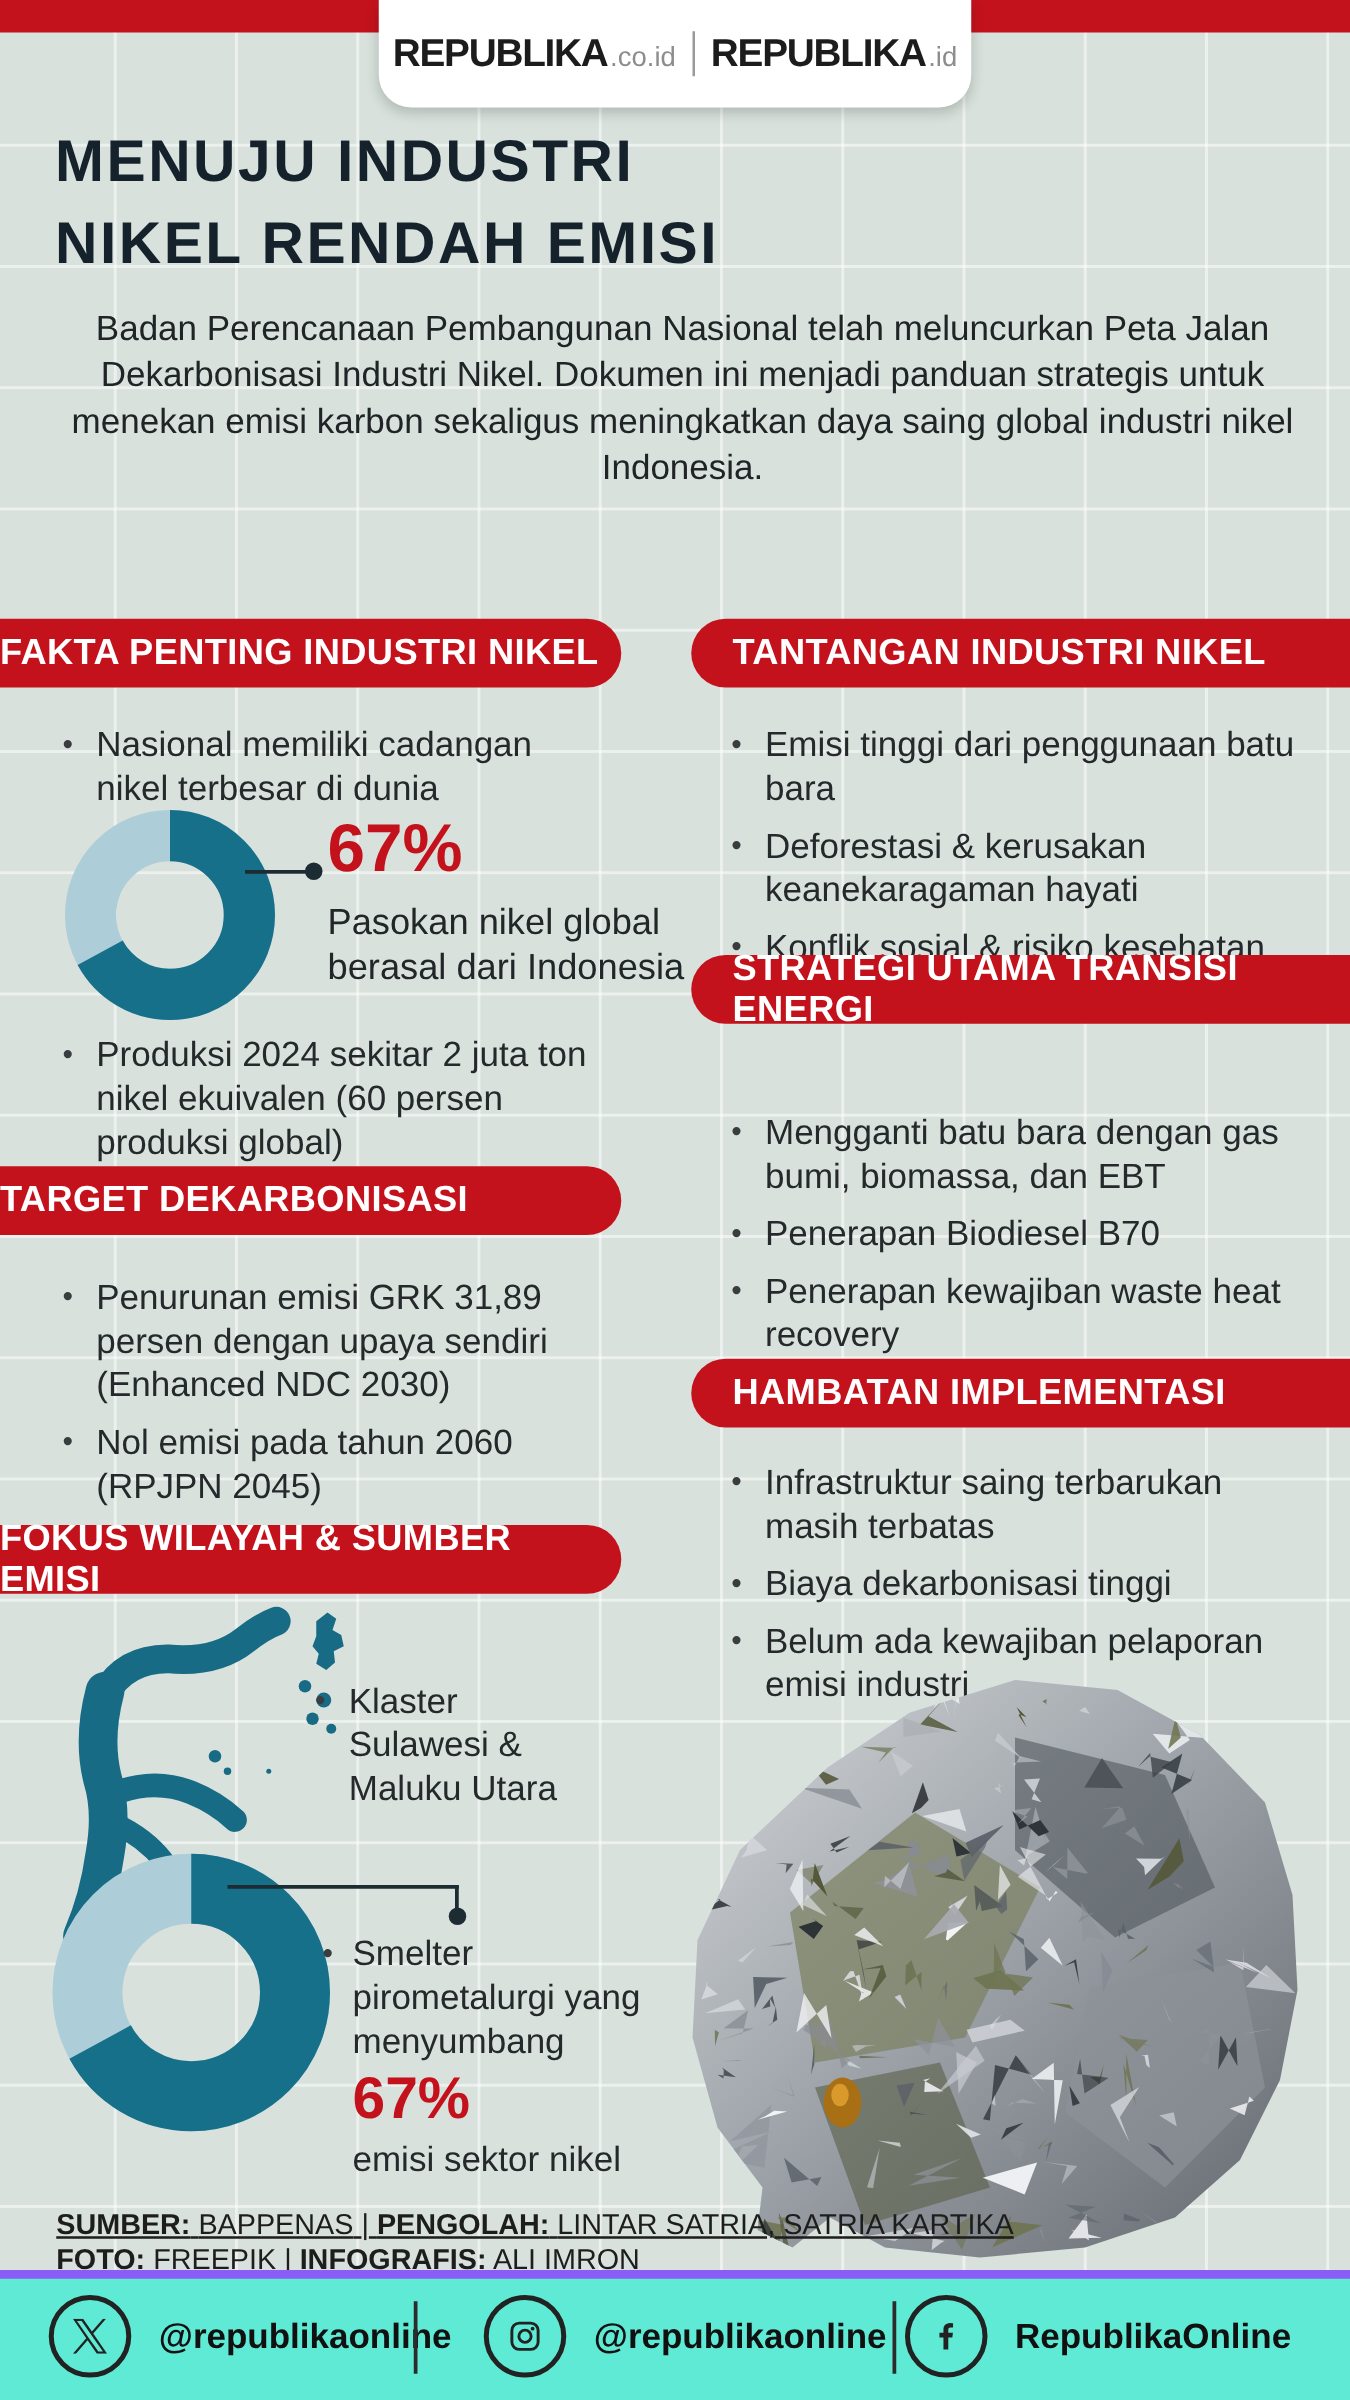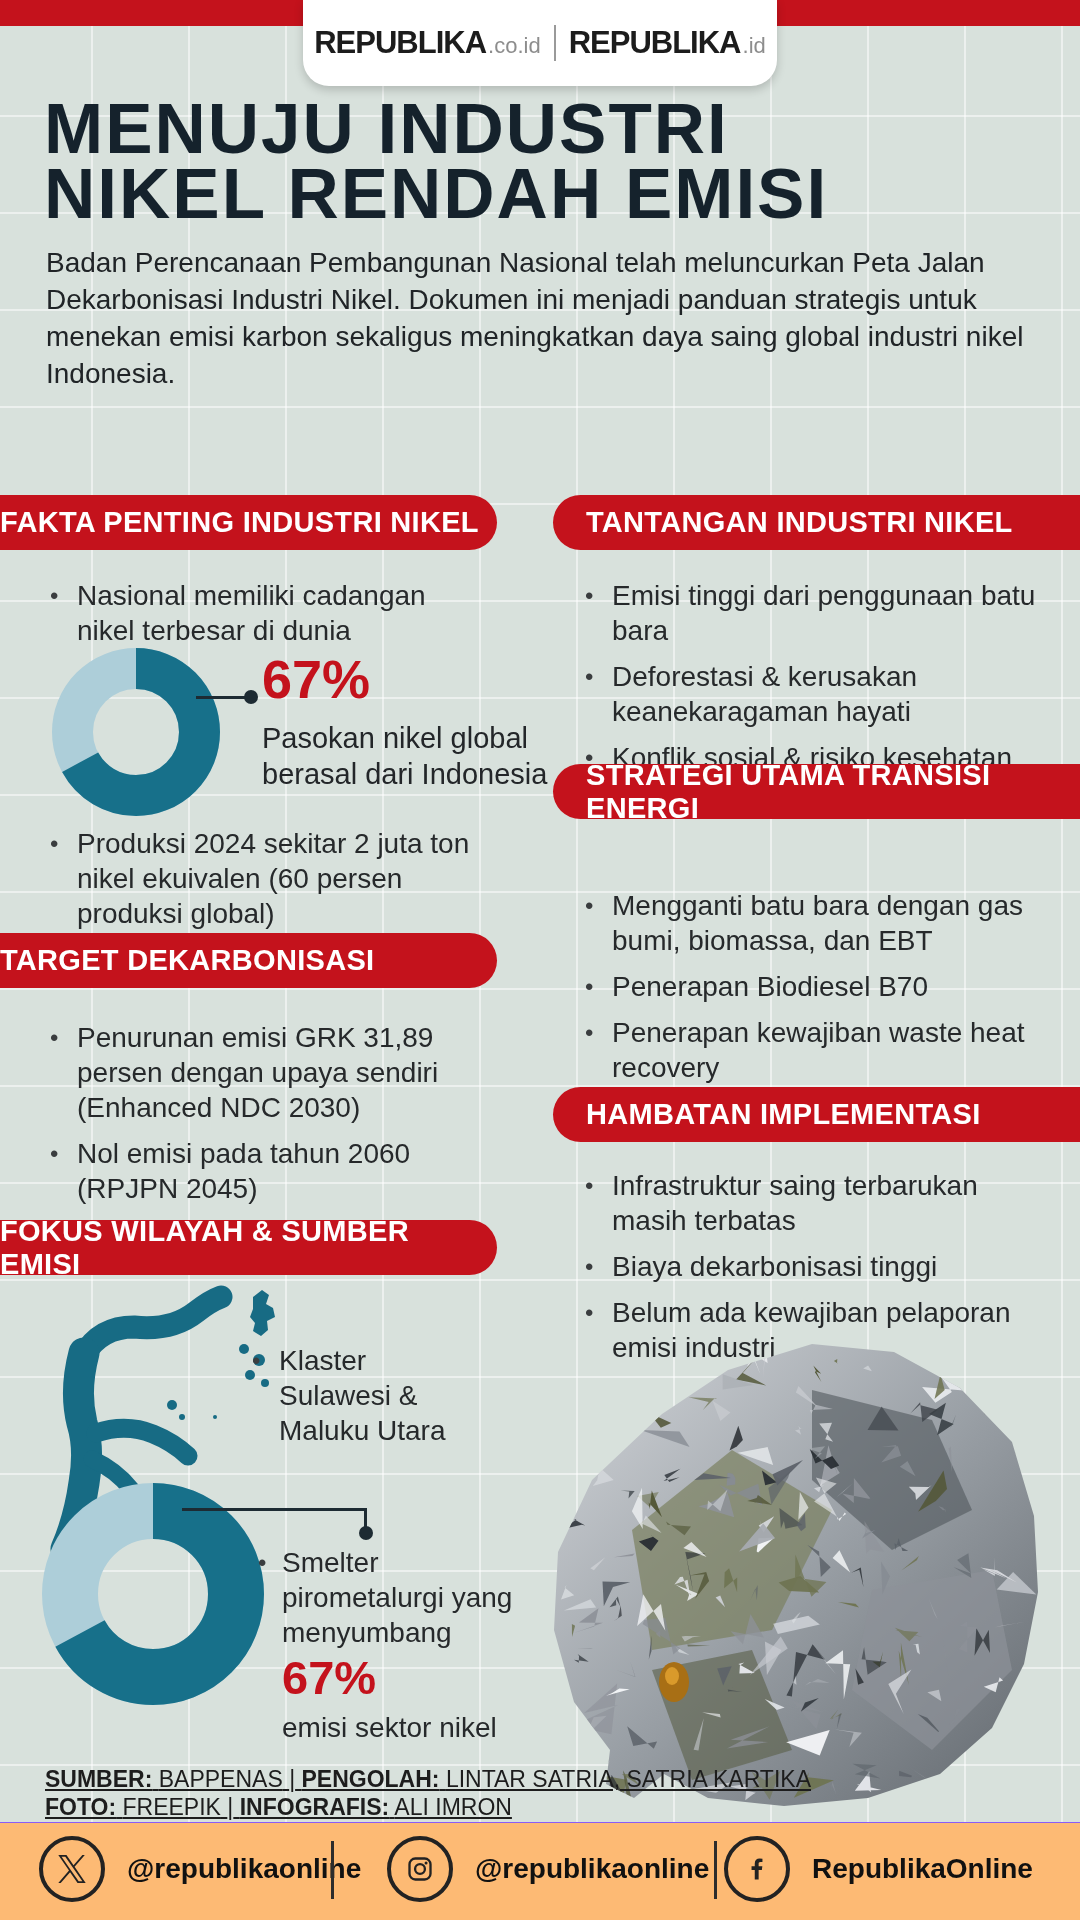--- a/index.html
+++ b/index.html
@@ -12,41 +12,41 @@
     background-size:97px 97px;background-position:-6px 18px;}
   .topbar{position:absolute;left:0;top:0;width:100%;height:26px;background:#c4121c;}
   .logocard{position:absolute;left:303px;top:0;width:474px;height:86px;background:#ffffff;
     border-radius:0 0 26px 26px;display:flex;align-items:center;justify-content:center;
     box-shadow:0 4px 10px rgba(0,0,0,.18);}
   .logo{display:flex;align-items:center;gap:13px;}
   .logo .main{font-weight:bold;font-size:31px;letter-spacing:-1px;color:#1c1c1c;}
   .logo .suffix{font-size:22px;color:#8d8d8d;margin-left:2px;}
   .logo .ldiv{width:2px;height:36px;background:#9a9a9a;}
   .title{position:absolute;left:44px;top:96px;font-weight:bold;color:#15222c;
-    font-size:71px;line-height:65px;letter-spacing:2px;}
-  .intro{position:absolute;left:46px;top:244px;width:1000px;font-size:28px;line-height:37px;color:#202427;}
+    font-size:47px;line-height:65px;letter-spacing:2px;}
+  .intro{position:absolute;left:46px;top:244px;width:1000px;font-size:28px;line-height:37px;color:#202427;text-align:center;}
   .pill{position:absolute;height:55px;background:#c4121c;color:#ffffff;font-weight:bold;
     font-size:29px;letter-spacing:.3px;display:flex;align-items:center;box-sizing:border-box;}
   .pill-left{left:0;width:497px;border-radius:0 28px 28px 0;}
   .pill-right{right:0;width:527px;border-radius:28px 0 0 28px;padding-left:33px;}
   .bullets{position:absolute;display:flex;flex-direction:column;gap:11px;}
   .bullet{display:flex;font-size:28px;line-height:35px;color:#26292b;}
   .bullet .dot{flex:none;width:27px;font-size:24px;color:#3a3d3f;}
   .statval{position:absolute;font-weight:bold;color:#c4121c;font-size:54px;line-height:54px;}
   .statcap{position:absolute;font-size:29px;line-height:36px;color:#232629;}
   .leader{position:absolute;background:#1d2b33;}
   .ldot{position:absolute;width:14px;height:14px;border-radius:50%;background:#1d2b33;}
   .smelter{position:absolute;left:258px;top:1545px;width:275px;display:flex;font-size:28px;line-height:35px;color:#26292b;}
   .smelter .dot{flex:none;width:24px;font-size:24px;color:#3a3d3f;}
   .smelter .big{font-weight:bold;color:#c4121c;font-size:47px;line-height:56px;}
   .smelter .post{margin-top:4px;}
   .credits{position:absolute;left:45px;top:1765px;font-size:23px;line-height:28px;color:#1d1d1d;text-decoration:underline;}
   .credits b{font-weight:bold;}
-  .footer{position:absolute;left:0;bottom:0;width:100%;height:97px;background:#fdba74;
-    border-top:1px solid #8b5cf6;box-sizing:content-box;}
+  .footer{position:absolute;left:0;bottom:0;width:100%;height:97px;background:#5eead4;
+    border-top:7px solid #8b5cf6;box-sizing:content-box;}
   .sgroup{position:absolute;top:14px;display:flex;align-items:center;gap:22px;height:64px;}
   .scircle{width:58px;height:58px;border:4px solid #222222;border-radius:50%;
     display:flex;align-items:center;justify-content:center;background:transparent;flex:none;}
   .shandle{font-size:28px;font-weight:bold;color:#111111;}
   .sdiv{position:absolute;top:18px;width:3px;height:58px;background:#2c2c2c;}
 </style>
 </head>
 <body>
 
 <div class="page">

